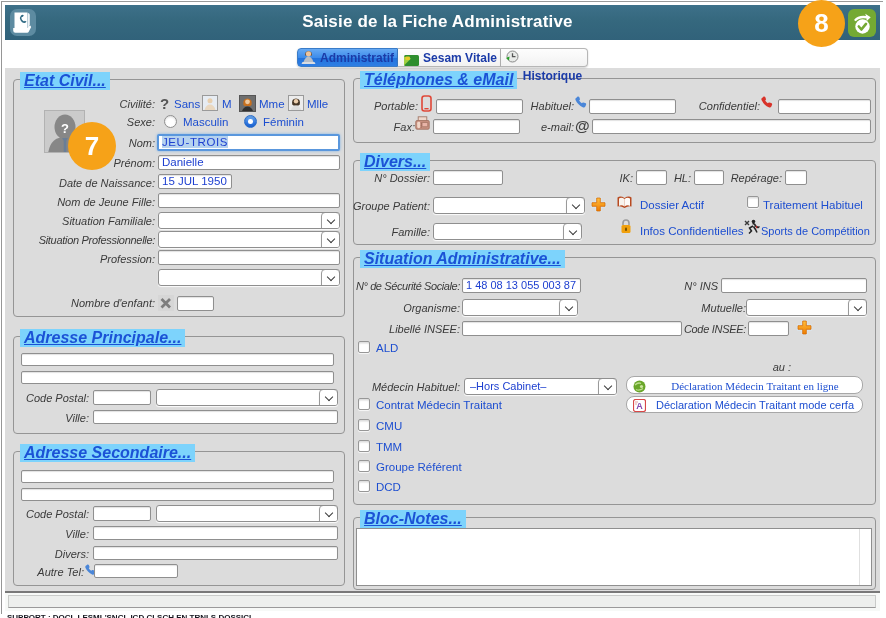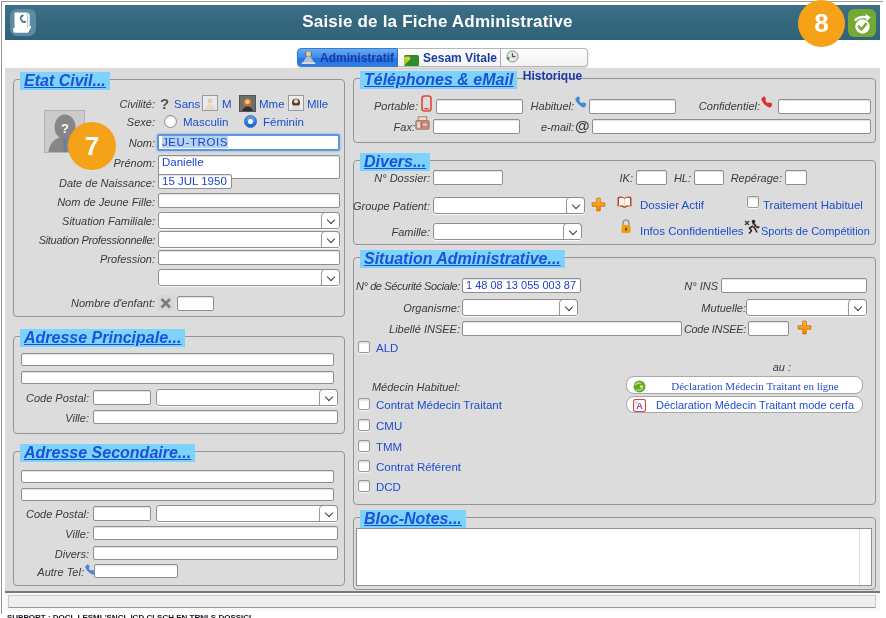--- a/index.html
+++ b/index.html
@@ -187,21 +187,21 @@
   <div class="radio" style="left:164px;top:115px;"></div>
   <div class="blu" style="left:183px;top:116px;">Masculin</div>
   <div class="radio on" style="left:244px;top:115px;"></div>
   <div class="blu" style="left:263px;top:116px;">Féminin</div>
 
   <div class="lbl" style="right:731px;top:137px;">Nom:</div>
   <div class="inp" style="left:157px;top:134px;width:183px;height:17px;border:2px solid #5a97dd;border-radius:2px;line-height:13px;box-shadow:0 0 3px #7db2e8;">
     <span style="background:#b5d2ef;letter-spacing:0.6px;">JEU-TROIS</span></div>
 
   <div class="lbl" style="right:731px;top:157px;">Prénom:</div>
-  <div class="inp" style="left:158px;top:155px;width:182px;height:24px;line-height:13.5px;">Danielle</div>
+  <div class="inp" style="left:158px;top:155px;width:182px;height:15px;line-height:13.5px;">Danielle</div>
 
   <div class="lbl" style="right:731px;top:177px;">Date de Naissance:</div>
   <div class="inp" style="left:158px;top:174px;width:74px;height:15px;line-height:13.5px;">15 JUL 1950</div>
 
   <div class="lbl" style="right:731px;top:196px;">Nom de Jeune Fille:</div>
   <div class="inp" style="left:158px;top:193px;width:182px;height:15px;"></div>
 
   <div class="lbl" style="right:731px;top:215px;">Situation Familiale:</div>
   <div class="sel" style="left:158px;top:212px;width:182px;height:17px;"></div>
 
@@ -357,20 +357,21 @@
           </linearGradient>
         </defs>
         <path d="M6.7 2 h3.6 v4.7 h4.7 v3.6 h-4.7 v4.7 h-3.6 v-4.7 H2 v-3.6 h4.7 z" fill="none" stroke="#d8e8f4" stroke-width="2.2"></path>
         <path d="M6.7 2 h3.6 v4.7 h4.7 v3.6 h-4.7 v4.7 h-3.6 v-4.7 H2 v-3.6 h4.7 z" fill="url(#pg2)" stroke="#d86a00" stroke-width="0.8"></path>
       </svg>
   </div>
   <div class="cb" style="left:358px;top:341px;"></div>
   <div class="blu" style="left:376px;top:342px;">ALD</div>
   <div class="lbl" style="right:95px;top:361px;">au :</div>
   <div class="lbl" style="right:426px;top:381px;">Médecin Habituel:</div>
+  <div class="sel" style="left:464px;top:378px;width:153px;height:17px;font-size:11px;line-height:15px;">–Hors Cabinet–</div>
   <div class="abs" style="left:626px;top:376px;width:237px;height:18px;background:#fff;border:1px solid #a8a8a8;border-radius:8px;"></div>
   <div class="abs" style="left:633px;top:379px;width:13px;height:13px;">
     <svg width="13" height="13" viewBox="0 0 13 13">
         <circle cx="6.5" cy="6.5" r="6" fill="#6aa62a"></circle>
         <path d="M2 5 q3 -3 6 -1.5 M3 9.5 q3.5 1.5 7 -1" stroke="#bede8e" stroke-width="1.3" fill="none"></path>
         <circle cx="8.5" cy="6.5" r="1.6" fill="#cde6a0"></circle>
       </svg>
   </div>
   <div class="blu" style="left:650px;top:380px;width:210px;text-align:center;font-size:11px;font-family:Liberation Serif, serif;">Déclaration Médecin Traitant en ligne</div>
   <div class="cb" style="left:358px;top:398px;"></div>
@@ -382,20 +383,20 @@
         <text x="6.5" y="9.8" font-size="9" font-weight="bold" fill="#8448b0" text-anchor="middle" font-family="Liberation Sans">A</text>
         <path d="M2 3 h3 M2 5 h2" stroke="#d88" stroke-width="0.8"></path>
       </svg>
   </div>
   <div class="blu" style="left:650px;top:399px;width:210px;text-align:center;font-size:11px;">Déclaration Médecin Traitant mode cerfa</div>
   <div class="cb" style="left:358px;top:419px;"></div>
   <div class="blu" style="left:376px;top:420px;">CMU</div>
   <div class="cb" style="left:358px;top:440px;"></div>
   <div class="blu" style="left:376px;top:441px;">TMM</div>
   <div class="cb" style="left:358px;top:460px;"></div>
-  <div class="blu" style="left:376px;top:461px;">Contrat Référent</div>
+  <div class="blu" style="left:376px;top:461px;">Groupe Référent</div>
   <div class="cb" style="left:358px;top:480px;"></div>
   <div class="blu" style="left:376px;top:481px;">DCD</div>
 
   <div class="abs" style="left:356px;top:528px;width:516px;height:58px;background:#fff;border:1px solid #8f8f8f;">
     <div style="position:absolute;right:11px;top:0;width:1px;height:100%;background:#e0e0e0;"></div>
   </div>
 </div>
 
 </body></html>

